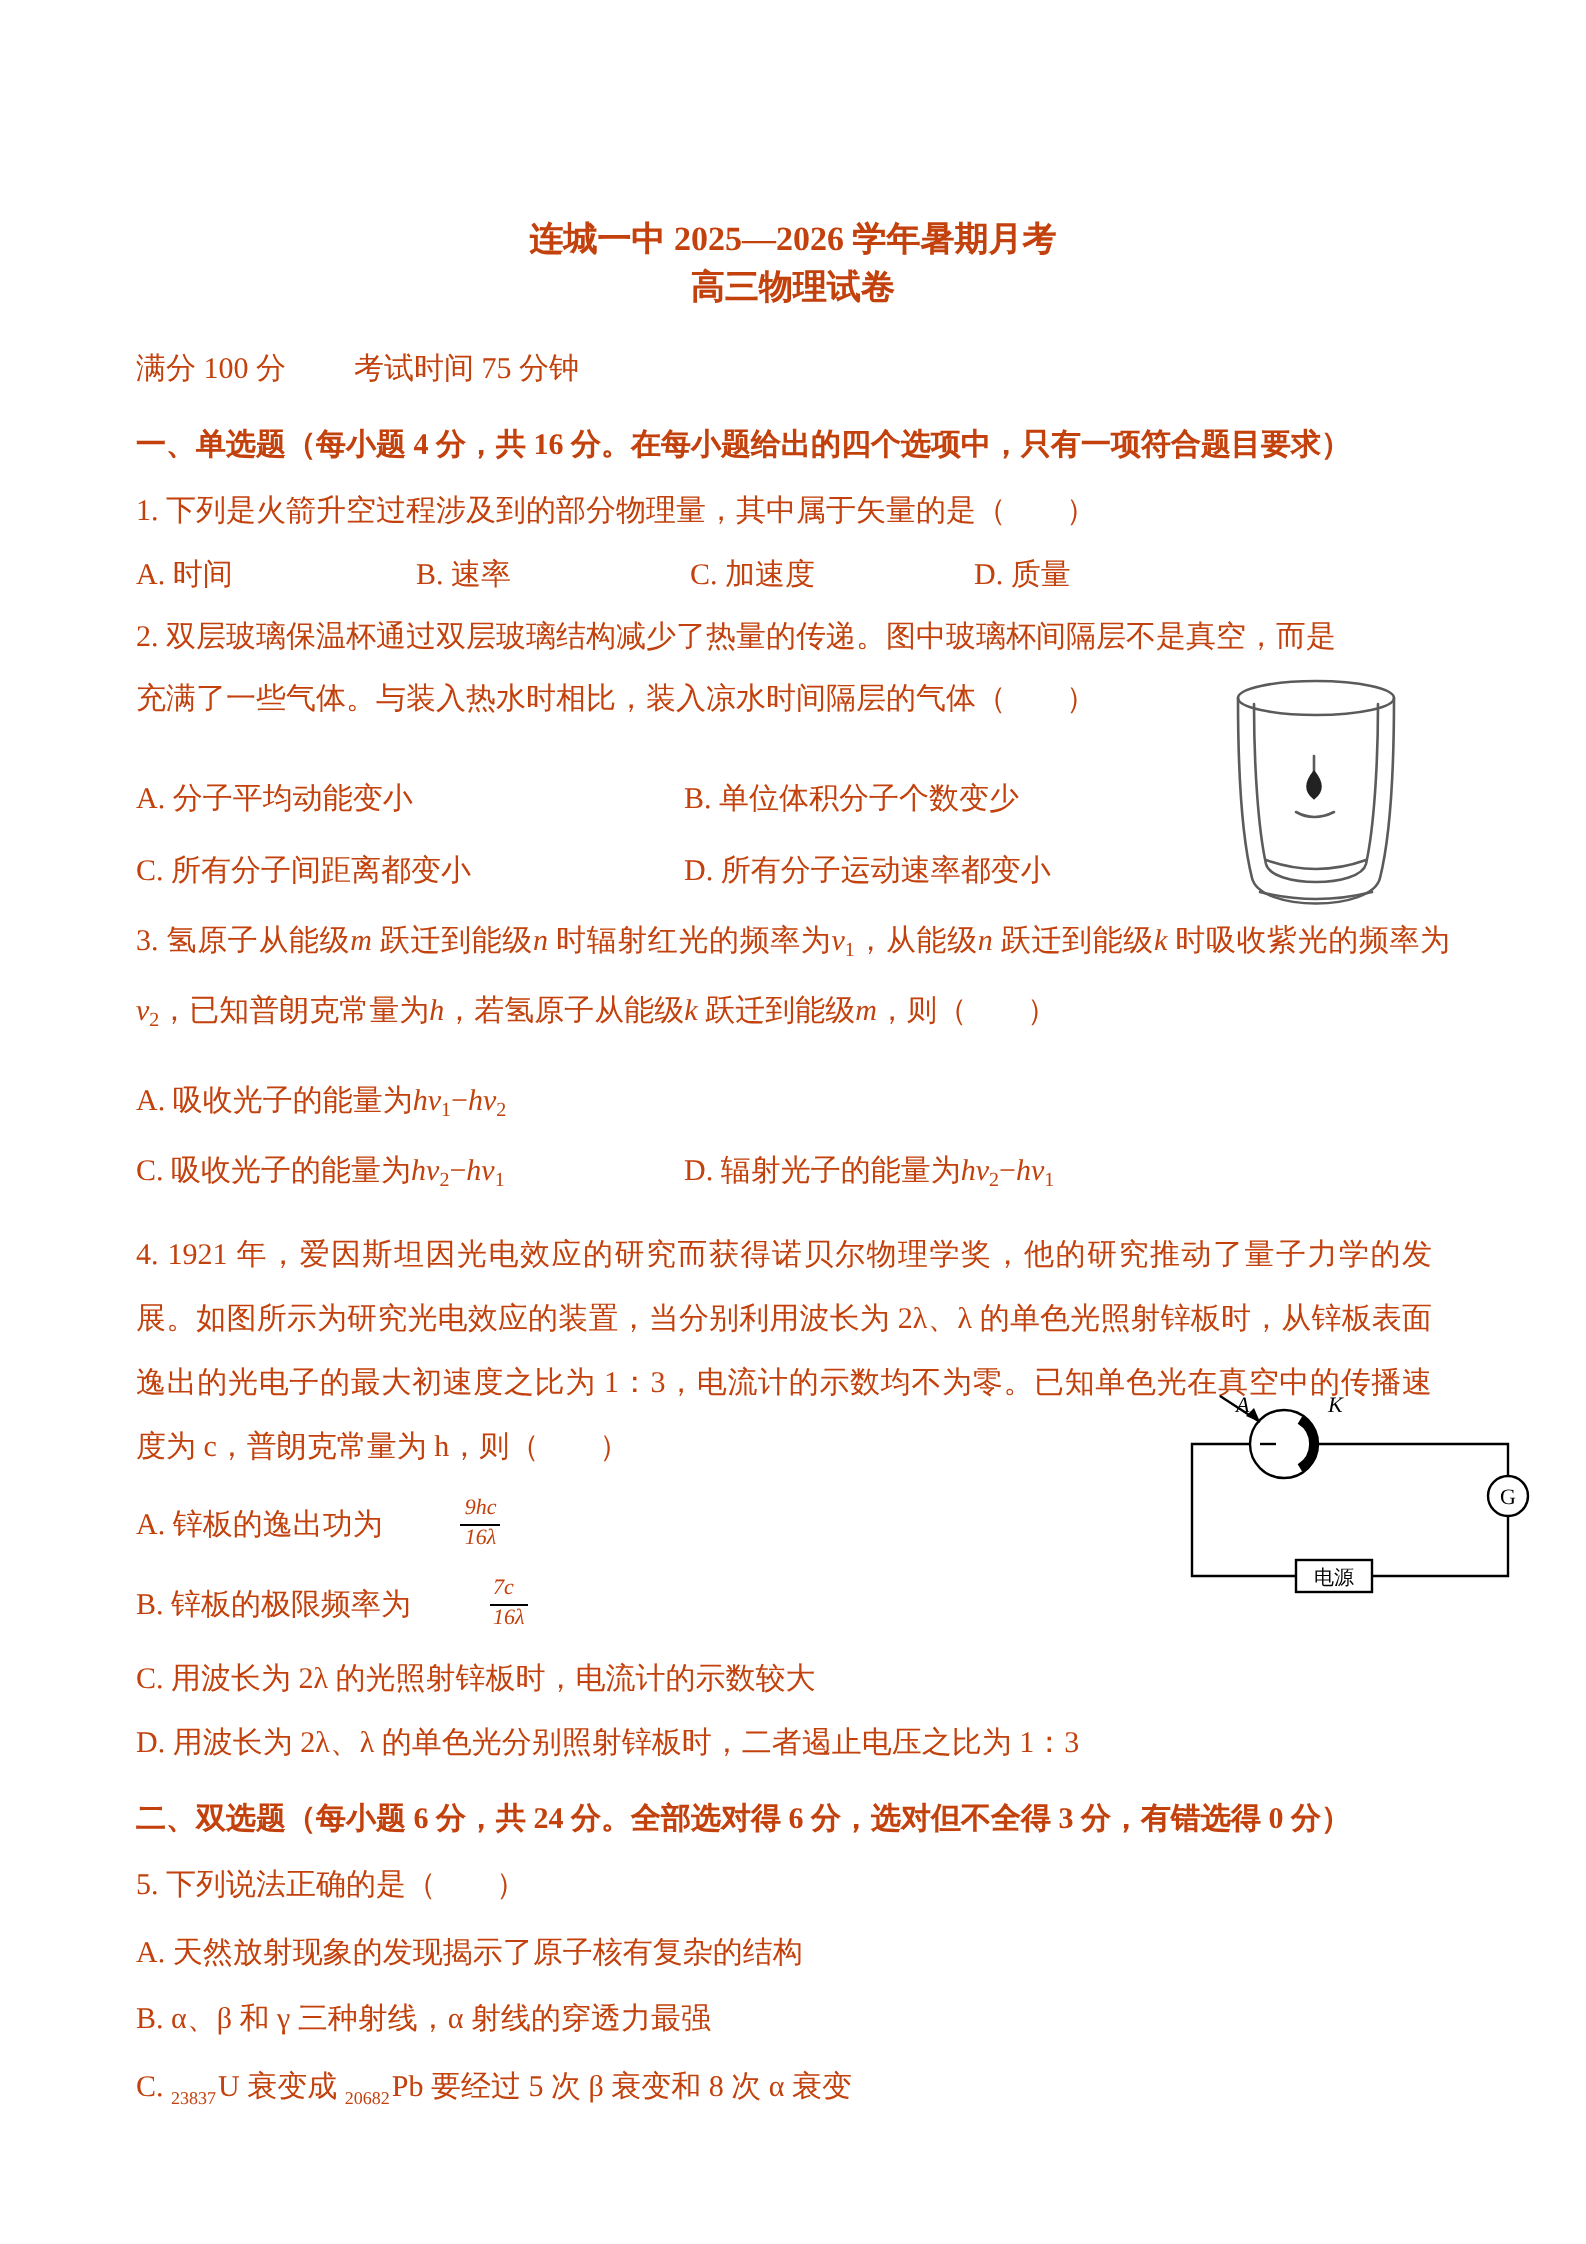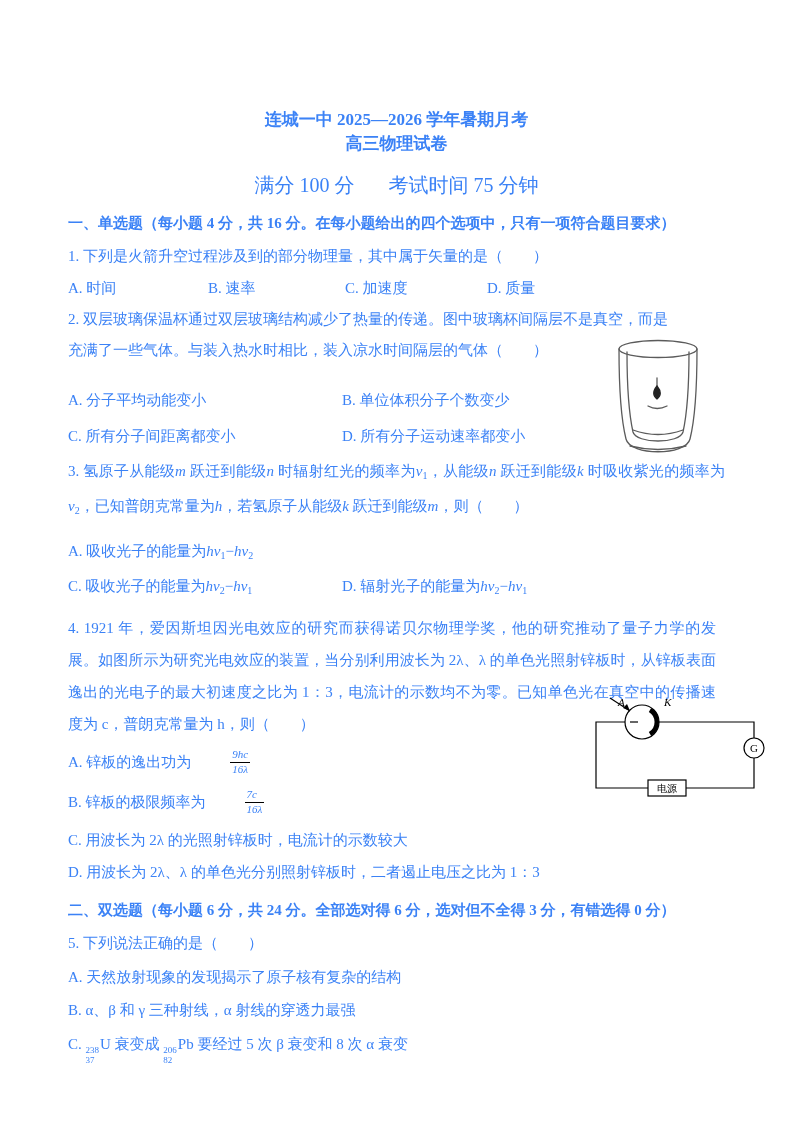--- a/index.html
+++ b/index.html
@@ -1,23 +1,23 @@
 <!DOCTYPE html>
 <html><head>
 <meta charset="utf-8">
 <style>
   html,body{margin:0;padding:0;background:#ffffff;}
   .page{
-    width:793px;height:1122px;position:relative;background:#fff;color:#3b82f6;
+    width:793px;height:1122px;position:relative;background:#fff;color:#c2410c;
     font-family:"Liberation Serif","DejaVu Serif",serif;font-size:15px;overflow:hidden;
   }
   .content{padding:108px 68px 0 68px;}
   p{margin:0;}
   .title,.subtitle{text-align:center;font-weight:bold;font-size:17px;line-height:24px;}
-  .meta{text-align:center;margin-top:18px;font-size:20px;line-height:22px;}
+  .meta{margin-top:18px;font-size:15px;line-height:22px;}
   .meta .gap{display:inline-block;width:34px;}
   .section-head{font-weight:bold;line-height:26px;margin-top:14px;}
   .section-head2{font-weight:bold;line-height:28px;margin-top:10px;}
   .stem{line-height:31px;text-align:justify;}
   .q1stem{margin-top:6px;line-height:28px;}
   .q2stem{margin-top:2px;max-width:600px;}
   .q3stem{margin-top:6px;}
   .q4stem{margin-top:6px;line-height:32px;max-width:648px;}
   .optrow4{display:grid;grid-template-columns:140px 137px 142px auto;line-height:28px;margin-top:4px;}
   .optrow2{display:grid;grid-template-columns:274px auto;line-height:28px;}
@@ -28,21 +28,21 @@
   .opt-line{line-height:28px;margin-top:4px;}
   .opt-tall{display:flex;align-items:center;height:36px;margin-top:4px;gap:36px;}
   .q5line{line-height:28px;}
   .mt6{margin-top:6px;} .mt5{margin-top:5px;} .mt4{margin-top:5px;}
   .q5c{line-height:30px;margin-top:5px;}
   .i{font-style:italic;}
   .sub{font-size:10px;vertical-align:-3px;}
   .frac{display:inline-flex;flex-direction:column;font-size:11px;line-height:1.2;margin:0 3px;font-style:italic;}
   .frac .fnum{border-bottom:1px solid #000;padding:0 2px;}
   .frac .fden{padding:0 2px;}
-  .nuc{display:inline-flex;flex-direction:column;align-items:flex-start;font-size:9px;line-height:1.15;vertical-align:-4px;margin-right:1px;}
+  .nuc{display:inline-flex;flex-direction:row;align-items:center;font-size:9px;line-height:1.15;vertical-align:-4px;margin-right:1px;}
   .fig{position:absolute;}
   .fig-cup{left:610px;top:334px;width:98px;height:134px;}
   .fig-circuit{left:586px;top:696px;width:182px;height:106px;}
   svg text{font-family:"Liberation Serif","DejaVu Serif",serif;}
 </style>
 </head>
 <body>
 
 <div class="page">
   <div class="content">

